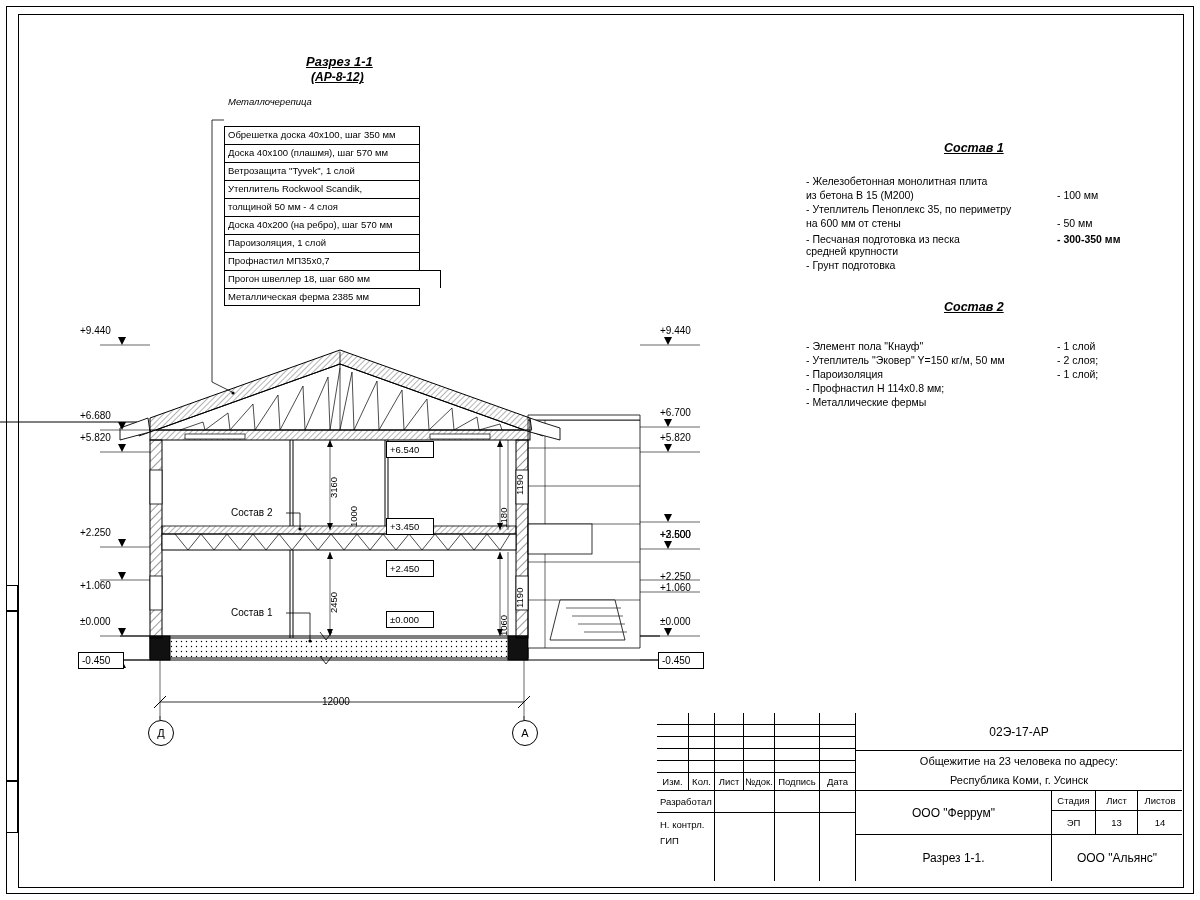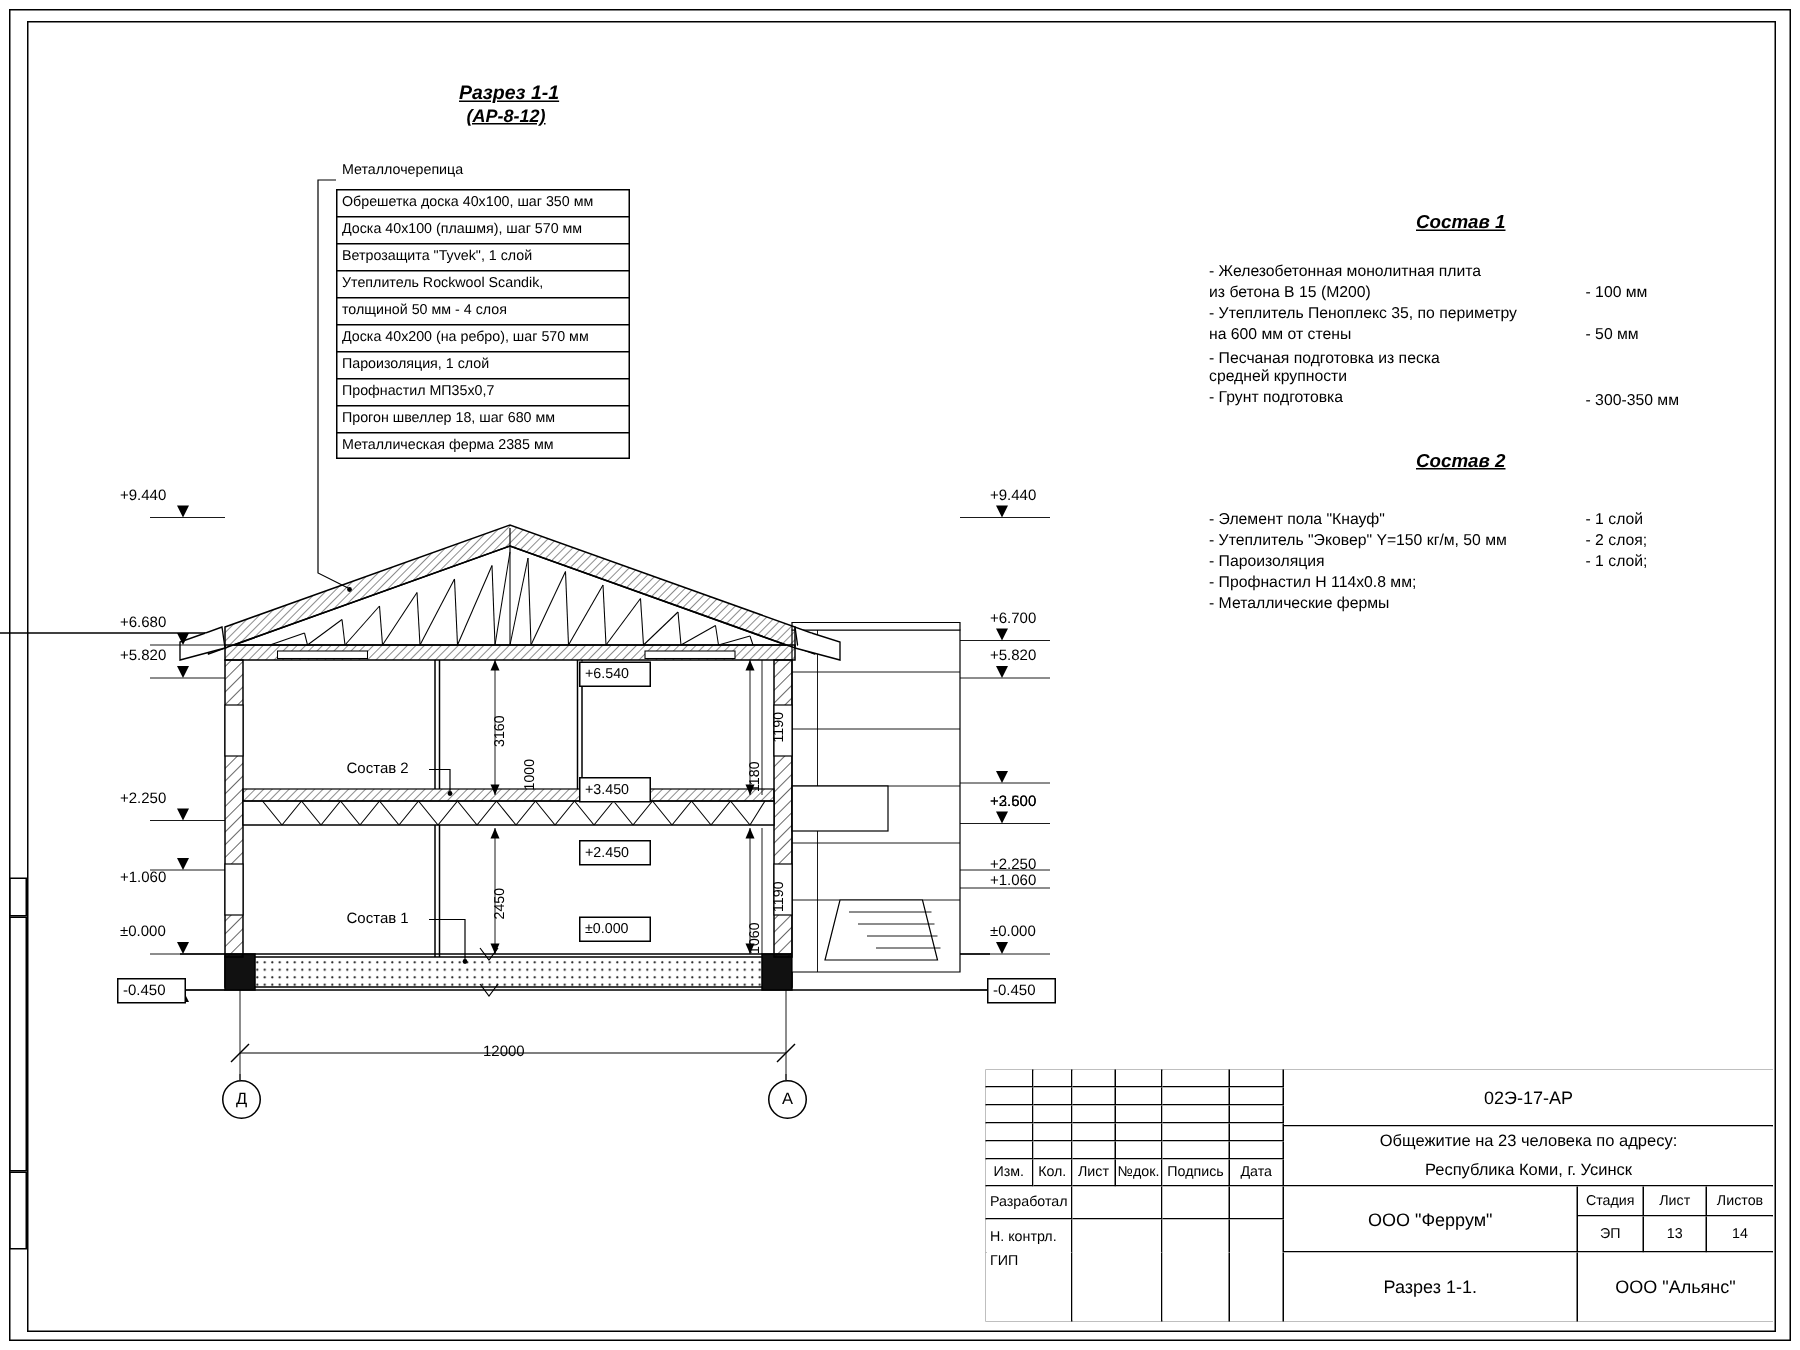--- a/index.html
+++ b/index.html
@@ -40,42 +40,42 @@
   <div class="frame-inner"></div>
 
   <div class="leftstub" style="left:6px;top:585px;width:12px;height:26px;"></div>
   <div class="leftstub" style="left:6px;top:611px;width:12px;height:170px;"></div>
   <div class="leftstub" style="left:6px;top:781px;width:12px;height:52px;"></div>
   <div class="lbl-sm" style="left:9px;top:700px;font-size:7px;transform:rotate(-90deg);transform-origin:left top;">&nbsp;</div>
 
   <div class="ttl" style="left:306px;top:54px;">Разрез 1-1</div>
   <div class="ttl" style="left:311px;top:70px;font-size:12px;">(АР-8-12)</div>
 
-  <div class="lbl-sm" style="left:228px;top:108px;">Металлочерепица</div>
+  <div class="lbl-sm" style="left:228px;top:96px;font-style:italic;">Металлочерепица</div>
   <div class="spec" style="left:224px;top:126px;width:196px;height:18px;">Обрешетка доска 40х100, шаг 350 мм</div>
   <div class="spec" style="left:224px;top:144px;width:196px;height:18px;">Доска 40х100 (плашмя), шаг 570 мм</div>
   <div class="spec" style="left:224px;top:162px;width:196px;height:18px;">Ветрозащита "Tyvek", 1 слой</div>
   <div class="spec" style="left:224px;top:180px;width:196px;height:18px;border-bottom:none;">Утеплитель Rockwool Scandik,</div>
   <div class="spec" style="left:224px;top:198px;width:196px;height:18px;">толщиной 50 мм - 4 слоя</div>
   <div class="spec" style="left:224px;top:216px;width:196px;height:18px;">Доска 40х200 (на ребро), шаг 570 мм</div>
   <div class="spec" style="left:224px;top:234px;width:196px;height:18px;">Пароизоляция, 1 слой</div>
   <div class="spec" style="left:224px;top:252px;width:196px;height:18px;">Профнастил МП35х0,7</div>
-  <div class="spec" style="left:224px;top:270px;width:196px;height:18px;">Прогон швеллер 18, шаг 680 мм</div>
+  <div class="spec" style="left:224px;top:270px;width:217px;height:18px;">Прогон швеллер 18, шаг 680 мм</div>
   <div class="spec last" style="left:224px;top:288px;width:196px;height:18px;">Металлическая ферма 2385 мм</div>
 
   <div class="ttl2" style="left:944px;top:141px;">Состав 1</div>
   <div class="cmp" style="left:806px;top:174px;">- Железобетонная  монолитная плита</div>
   <div class="cmp" style="left:806px;top:188px;">  из бетона В 15 (М200)</div>
   <div class="cmpv" style="left:1057px;top:188px;">- 100 мм</div>
   <div class="cmp" style="left:806px;top:202px;">- Утеплитель Пеноплекс 35, по периметру</div>
   <div class="cmp" style="left:806px;top:216px;">  на 600 мм от стены</div>
   <div class="cmpv" style="left:1057px;top:216px;">- 50 мм</div>
   <div class="cmp" style="left:806px;top:232px;">- Песчаная подготовка из песка</div>
   <div class="cmp" style="left:806px;top:244px;">  средней крупности</div>
-  <div class="cmpv" style="left:1057px;top:260px;">- 300-350 мм</div>
+  <div class="cmpv" style="left:1057px;top:232px;font-weight:bold;">- 300-350 мм</div>
   <div class="cmp" style="left:806px;top:258px;">- Грунт подготовка</div>
 
   <div class="ttl2" style="left:944px;top:300px;">Состав 2</div>
   <div class="cmp" style="left:806px;top:339px;">- Элемент пола "Кнауф"</div>
   <div class="cmpv" style="left:1057px;top:339px;">- 1 слой</div>
   <div class="cmp" style="left:806px;top:353px;">- Утеплитель "Эковер" Y=150 кг/м, 50 мм</div>
   <div class="cmpv" style="left:1057px;top:353px;">- 2 слоя;</div>
   <div class="cmp" style="left:806px;top:367px;">- Пароизоляция</div>
   <div class="cmpv" style="left:1057px;top:367px;">- 1 слой;</div>
   <div class="cmp" style="left:806px;top:381px;">- Профнастил Н 114х0.8 мм;</div>

